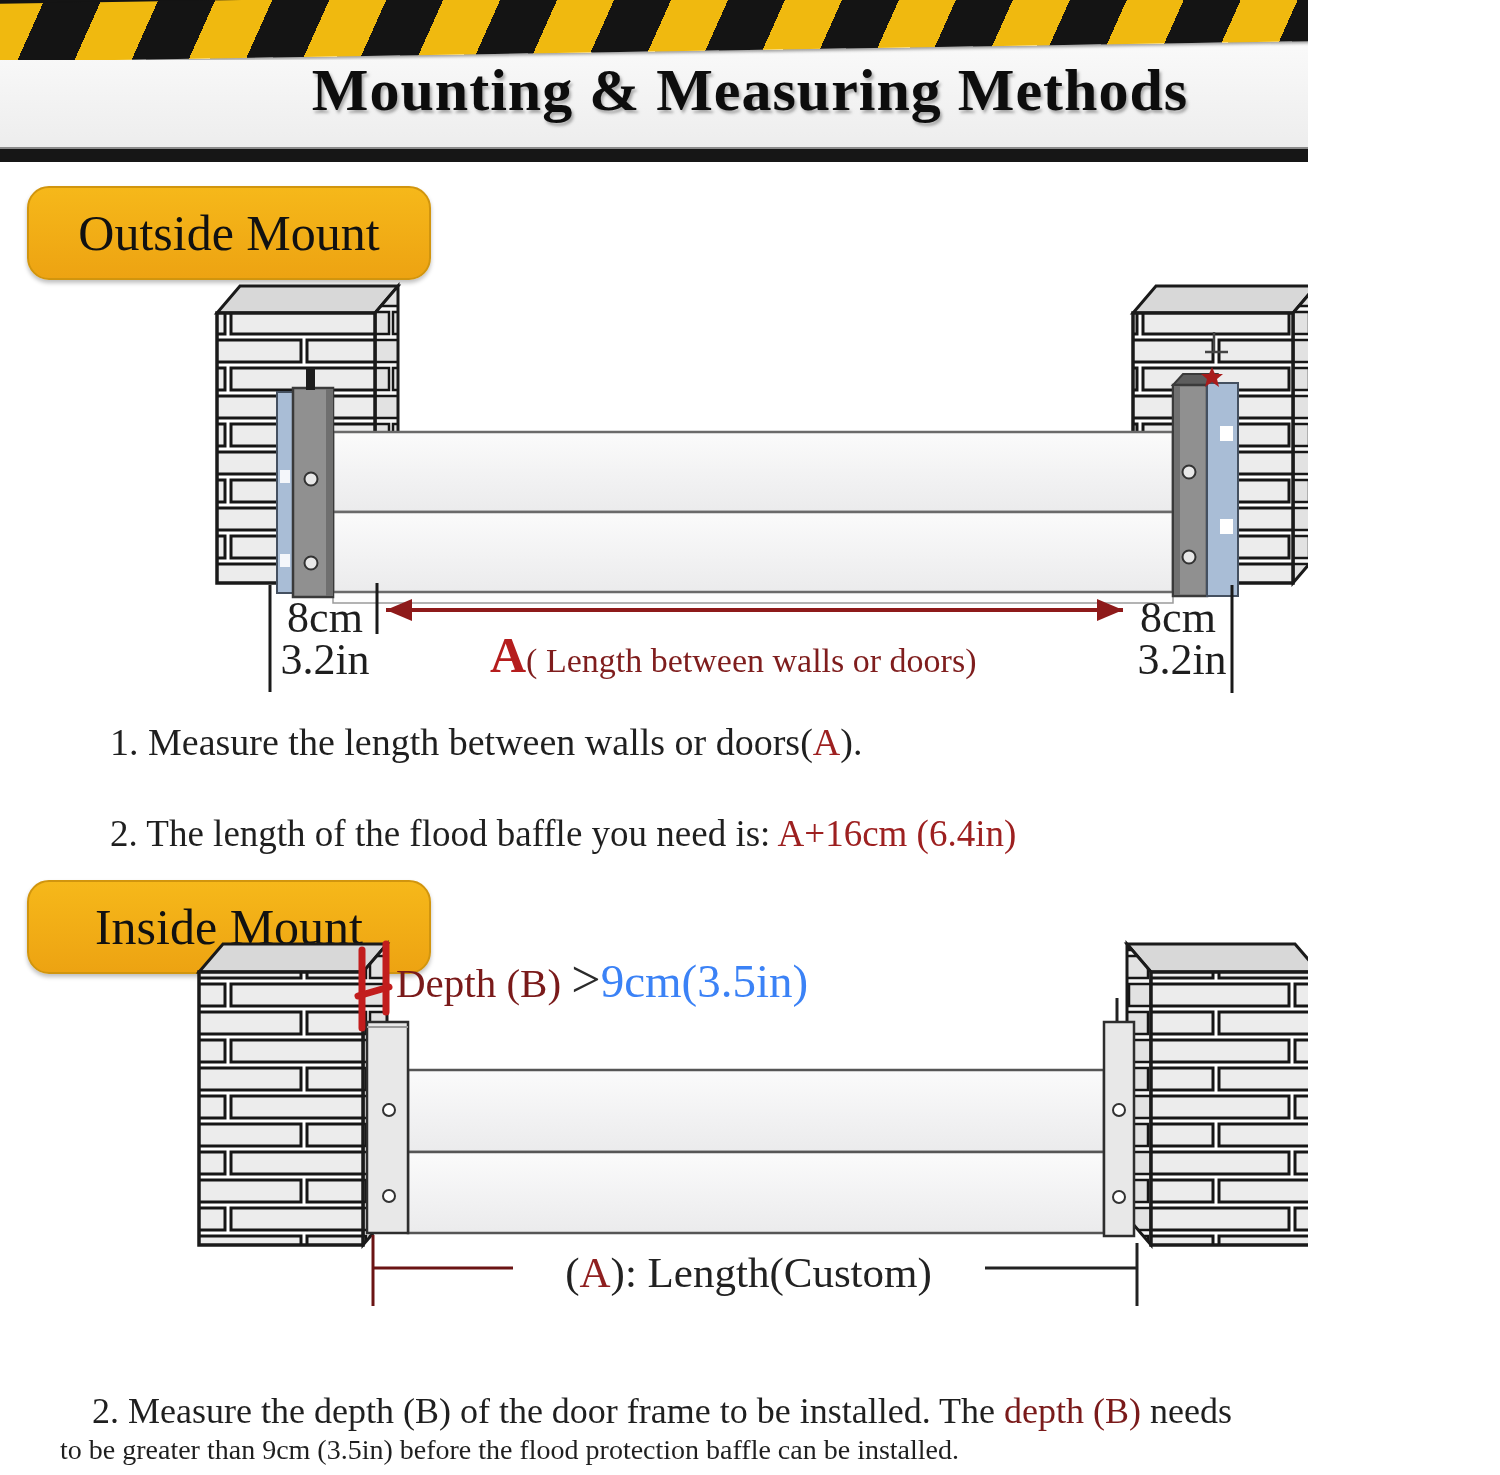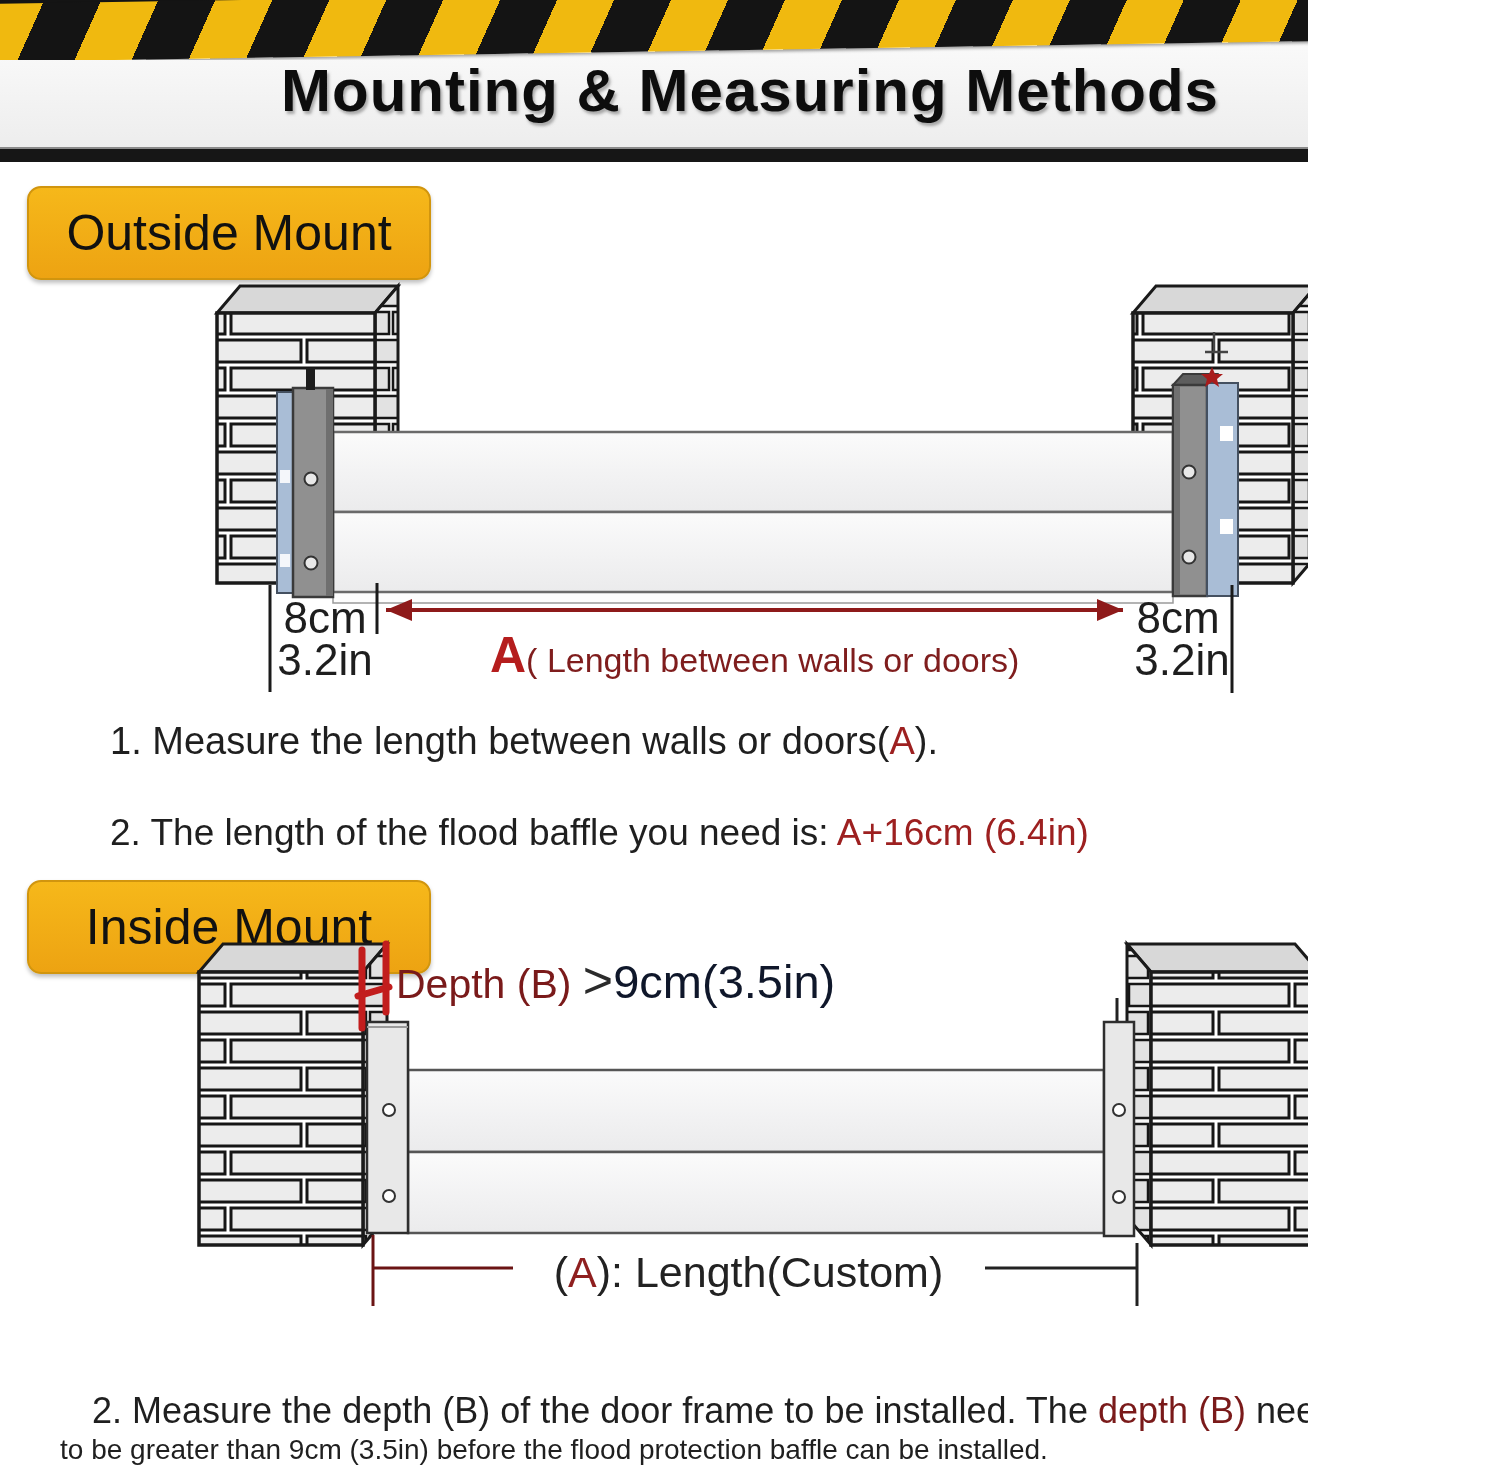--- a/index.html
+++ b/index.html
@@ -1,33 +1,33 @@
 <!DOCTYPE html>
 <html><head>
 <meta charset="utf-8">
 <style>
   html,body{margin:0;padding:0;background:#ffffff;}
   .page{position:relative;width:1308px;height:1475px;background:#ffffff;overflow:hidden;
-        font-family:Liberation Sans, sans-serif;color:#1c1c1c;}
+        font-family:Liberation Serif, serif;color:#1c1c1c;}
   .abs{position:absolute;}
 
   
   .title-band{left:0;top:0;width:1500px;height:147px;background:linear-gradient(#ffffff,#ededed);}
   .hazard-wrap{left:0;top:0;width:1500px;height:60px;overflow:hidden;}
   .hazard-topbar{left:0;top:0;width:1500px;height:13px;background:#141414;}
   .hazard-stripes{left:-14px;top:-8px;width:1530px;height:58px;transform:rotate(-0.9deg);
      background:repeating-linear-gradient(115deg,#F0B90F 0 52px,#141414 52px 104px);
      box-shadow:0 2px 3px rgba(0,0,0,.35);}
   .page-title{left:0;top:56px;width:1500px;text-align:center;font-size:60px;font-weight:700;
      letter-spacing:1px;color:#0d0d0d;text-shadow:2px 3px 3px rgba(110,110,110,.55);}
   .header-rule{left:0;top:147px;width:1500px;height:13px;background:#161616;border-top:2px solid #8a8a8a;}
 
   
   .badge{width:400px;height:90px;background:linear-gradient(#f6b81a,#eda312);
-     border:2px solid #d1950e;border-radius:14px;display:flex;align-items:center;justify-content:center;
+     border:2px solid #d1950e;border-radius:22px;display:flex;align-items:center;justify-content:center;
      font-size:50px;color:#111;box-shadow:0 3px 4px rgba(0,0,0,.25);}
   .badge-outside{left:27px;top:186px;}
   .badge-inside{left:27px;top:880px;}
 
   
   .svg-outside{left:0;top:280px;}
   .svg-inside{left:0;top:935px;}
 
   
   .dim{line-height:1;font-size:44px;color:#1e1e1e;text-align:center;}
@@ -43,21 +43,21 @@
   .step{white-space:nowrap;color:#1f1f1f;}
   .o-step1{left:110px;top:720px;font-size:38px;}
   .o-step2{left:110px;top:772px;font-size:37px;margin-top:40px;}
   .red{color:#9d2020;}
   .darkred{color:#7a1a1a;}
 
   
   .t-depth{left:396px;top:950px;white-space:nowrap;}
   .t-depth .d1{font-size:41px;color:#7a1a1a;}
   .t-depth .gt{font-size:52px;color:#2b2b2b;}
-  .t-depth .d2{font-size:47px;color:#0f172a;}
+  .t-depth .d2{font-size:47px;color:#3b82f6;}
   .t-acustom{left:481px;top:1248px;width:535px;text-align:center;font-size:43px;color:#222;white-space:nowrap;}
   .t-acustom .a{color:#8f1f1f;}
 
   .i-step1{left:103px;top:1334px;font-size:39px;}
   .i-step2a{left:92px;top:1390px;font-size:36px;text-align:right;}
   .i-step2b{left:60px;top:1434px;font-size:28px;}
 </style>
 </head>
 <body>
 

